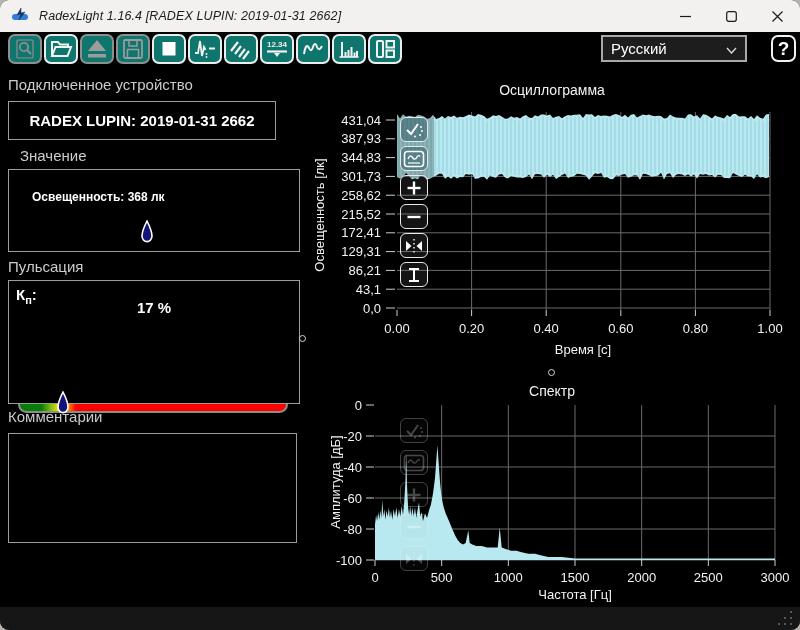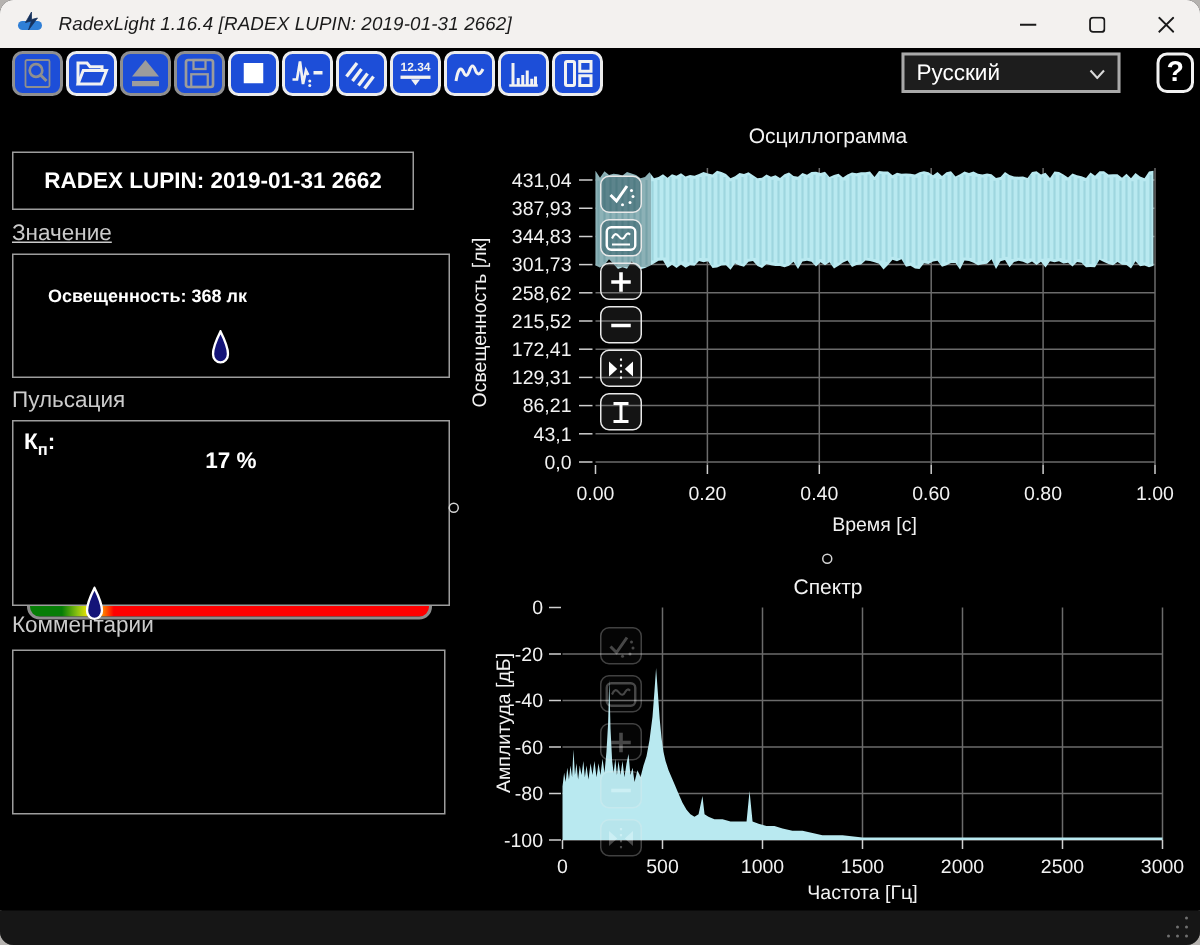--- a/index.html
+++ b/index.html
@@ -11,21 +11,21 @@
   .titlebar { height:32px; background:#f3f1ef; display:flex; align-items:center; flex:0 0 32px;font-style:italic; }
   .app-icon { width:20px; height:18px; margin-left:11px; display:flex; align-items:center; }
   .tb-title { font-size:12.5px; color:#1b1b1b; margin-left:8px; letter-spacing:0.1px; }
   .win-controls { margin-left:auto; display:flex; height:100%; }
   .wc { width:46px; height:100%; display:flex; align-items:center; justify-content:center; color:#1a1a1a; }
   .wc svg { display:block; }
 
   
   .toolbar { height:34px; flex:0 0 34px; background:#000; display:flex; align-items:center; padding-left:8px; position:relative; }
   .tbtn { width:34px; height:30px; border:2px solid #ececec; border-radius:7px; margin-right:2px;
-          display:flex; align-items:center; justify-content:center; background:#1d4ed8; }
+          display:flex; align-items:center; justify-content:center; background:#0f766e; }
   .tbtn.disabled { border-color:#8f8f8f; }
   .tbtn svg { display:block; }
   .lang-select { position:absolute; left:601px; top:3px; width:146px; height:27px; background:#1d1d1d;
                  border:2px solid #a9a9a9; display:flex; align-items:center; padding:0 8px; }
   .lang-select .lbl { color:#fff; font-size:15px; flex:1; }
   .help-btn { position:absolute; left:771px; top:3px; width:25px; height:27px; border:2.5px solid #f2f2f2;
               border-radius:7px; color:#fff; font-size:19px; font-weight:bold; display:flex;
               align-items:center; justify-content:center; background:#000; }
 
   
@@ -365,25 +365,26 @@
         <text x="708.3333333333333" y="516" fill="#f2f2f2" font-family="Liberation Sans, sans-serif" font-size="13" text-anchor="middle">2500</text>
         <line x1="775" y1="339" x2="775" y2="494" stroke="#6b6b6b" stroke-width="1"></line>
         <line x1="775" y1="494" x2="775" y2="500" stroke="#cfcfcf" stroke-width="1"></line>
         <text x="775" y="516" fill="#f2f2f2" font-family="Liberation Sans, sans-serif" font-size="13" text-anchor="middle">3000</text>
         <path d="M375,494 L375.0,458.4 L376.1,449.1 L377.1,455.3 L378.2,445.9 L379.3,453.7 L380.3,444.4 L381.4,452.1 L382.3,433.6 L383.3,450.6 L384.3,442.9 L385.4,453.7 L386.5,444.4 L387.7,450.6 L388.9,441.3 L389.9,452.1 L391.0,444.4 L392.3,453.7 L393.7,442.9 L395.0,450.6 L396.3,441.3 L397.7,452.1 L399.0,442.9 L400.3,450.6 L401.7,439.8 L403.0,449.1 L404.3,435.1 L405.4,416.5 L406.2,387.1 L407.0,419.6 L408.1,441.3 L409.1,449.1 L410.2,439.8 L411.3,450.6 L412.3,441.3 L413.7,450.6 L415.0,441.3 L416.3,452.1 L417.7,442.9 L419.0,436.6 L420.3,450.6 L421.7,445.9 L423.0,455.3 L425.0,447.5 L427.0,452.1 L429.0,444.4 L431.0,438.2 L433.0,427.4 L435.0,411.9 L436.3,394.8 L437.4,379.3 L438.5,394.8 L439.8,413.4 L441.0,425.8 L442.3,435.1 L443.7,441.3 L445.7,447.5 L447.7,452.1 L449.7,456.8 L452.3,463.0 L455.0,469.2 L457.7,473.9 L460.3,476.9 L463.0,478.5 L465.7,476.9 L468.3,464.6 L469.7,476.9 L472.3,478.5 L476.3,480.1 L481.7,480.1 L487.0,481.6 L492.3,481.6 L497.7,481.6 L499.7,461.4 L501.7,481.6 L505.7,483.1 L511.0,484.7 L516.3,484.7 L521.7,486.3 L528.3,487.8 L535.0,487.8 L541.7,489.4 L548.3,490.9 L561.7,490.9 L575.0,492.4 L601.7,492.4 L641.7,492.4 L681.7,492.4 L721.7,492.4 L775.0,492.4 L775,494 Z" fill="#b9e9f0"></path>
         <text x="552" y="330" fill="#f2f2f2" font-family="Liberation Sans, sans-serif" font-size="14" text-anchor="middle">Спектр</text>
         <text x="0" y="0" fill="#f2f2f2" font-family="Liberation Sans, sans-serif" font-size="13" text-anchor="middle" transform="translate(340,416) rotate(-90)">Амплитуда [дБ]</text>
         <text x="575" y="533" fill="#f2f2f2" font-family="Liberation Sans, sans-serif" font-size="13" text-anchor="middle">Частота [Гц]</text>
       </svg>
 
+    <div class="section-label" style="left:8px; top:10px;">Подключенное устройство</div>
     <div class="panel-box" style="left:8px; top:35px; width:268px; height:39px; display:flex; align-items:center; justify-content:center;">
       <span class="bold-line" style="font-size:15px;">RADEX LUPIN: 2019-01-31 2662</span>
     </div>
 
-    <div class="section-label" style="left:8px; top:81px;text-decoration:underline;">Значение</div>
+    <div class="section-label" style="left:20px; top:81px;">Значение</div>
     <div class="panel-box" style="left:8px; top:103px; width:292px; height:83px;">
       <span class="bold-line" style="position:absolute; left:23px; top:20px; font-size:12px;">Освещенность: 368 лк</span>
     </div>
     <div class="grad-bar bar-illuminance" style="left:18px; top:159px; width:270px;"></div>
     <div class="drop-marker" style="left:141px; top:154px;">
       <svg width="12" height="23" viewBox="0 0 12 23">
         <path d="M6,1 C6,1 11,11 11,16 A5,5.6 0 1 1 1,16 C1,11 6,1 6,1 Z" fill="#141478" stroke="#ffffff" stroke-width="1.6"></path>
       </svg>
     </div>
 

